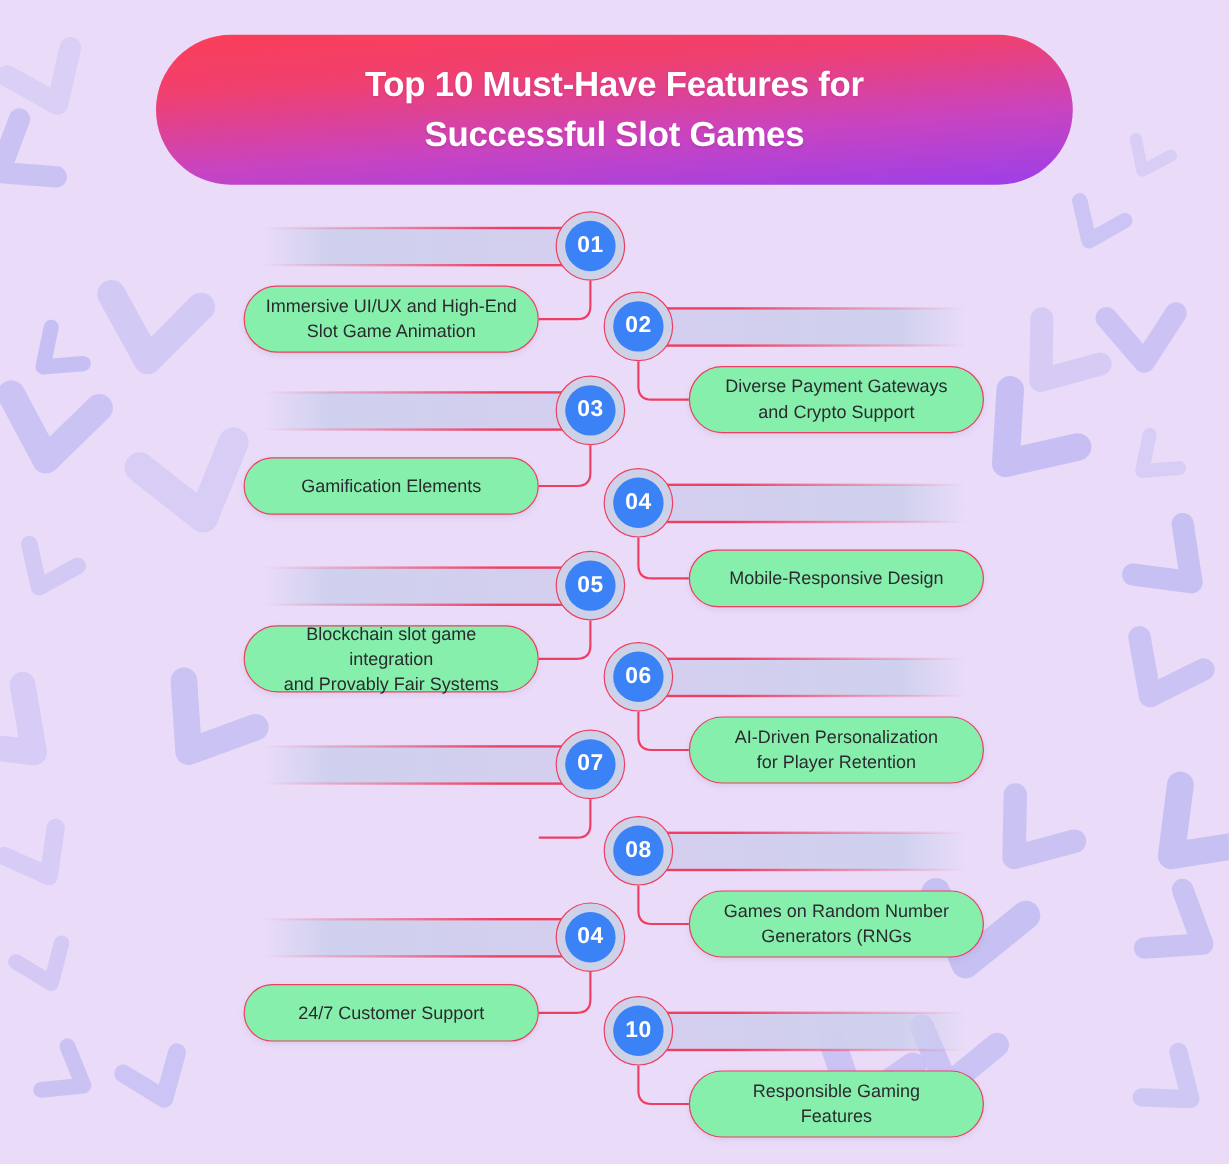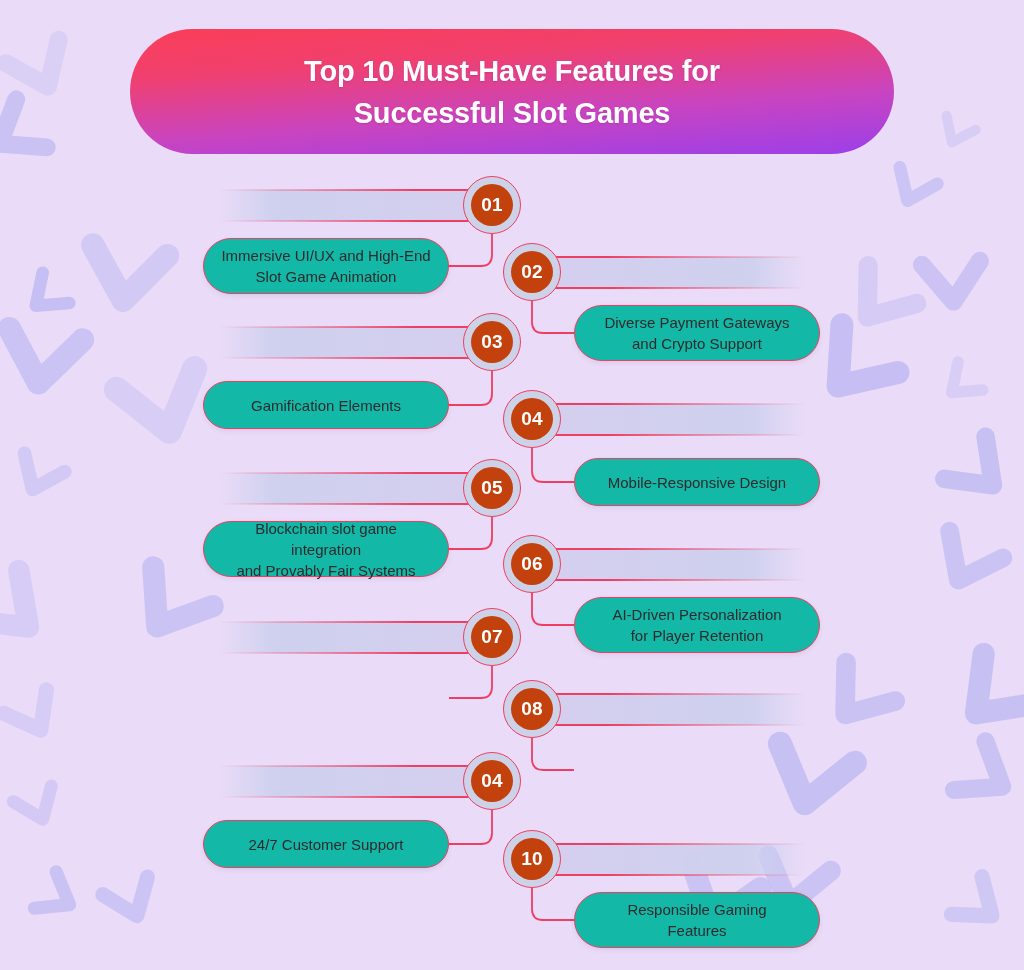--- a/index.html
+++ b/index.html
@@ -119,21 +119,21 @@
     box-sizing: border-box;
     display: flex;
     align-items: center;
     justify-content: center;
     z-index: 5;
   }
   .badge .badge-inner {
     width: 42px;
     height: 42px;
     border-radius: 50%;
-    background: #c2410c;
+    background: #3b82f6;
     display: flex;
     align-items: center;
     justify-content: center;
     color: #FFFFFF;
     font-size: 19px;
     font-weight: bold;
     letter-spacing: 0.3px;
     padding-bottom: 1px;
     box-sizing: border-box;
   }
@@ -142,21 +142,21 @@
   .connector {
     position: absolute;
     top: 0;
     z-index: 1;
     overflow: visible;
   }
 
   
   .pill {
     position: absolute;
-    background: #14b8a6;
+    background: #86efac;
     border: 1.8px solid #EE3E62;
     border-radius: 30px;
     box-sizing: border-box;
     display: flex;
     align-items: center;
     justify-content: center;
     text-align: center;
     color: #2B2B2F;
     font-size: 15px;
     line-height: 21px;
@@ -371,20 +371,22 @@
           <div class="bar-fill"></div>
           <div class="bar-line top"></div>
           <div class="bar-line bottom"></div>
         </div>
         <svg class="connector" width="1024" height="130" viewBox="0 0 1024 130" style="left: 0px;">
           <path d="M 532 58 L 532 79 Q 532 90 543 90 L 574 90" fill="none" stroke="#EE3E62" stroke-width="1.8"></path>
         </svg>
         <div class="badge" style="left: 503px;">
           <div class="badge-inner">08</div>
         </div>
+        <div class="pill" style="left: 574px; width: 246px; top: 62px; height: 56px;">Games on Random Number
+Generators (RNGs</div>
       </div>
       <div class="item left" style="top: 752px;">
         <div class="bar" style="left: 218px; width: 255px;">
           <div class="bar-fill"></div>
           <div class="bar-line top"></div>
           <div class="bar-line bottom"></div>
         </div>
         <svg class="connector" width="1024" height="130" viewBox="0 0 1024 130" style="left: 0px;">
           <path d="M 492 58 L 492 81 Q 492 92 481 92 L 449 92" fill="none" stroke="#EE3E62" stroke-width="1.8"></path>
         </svg>

